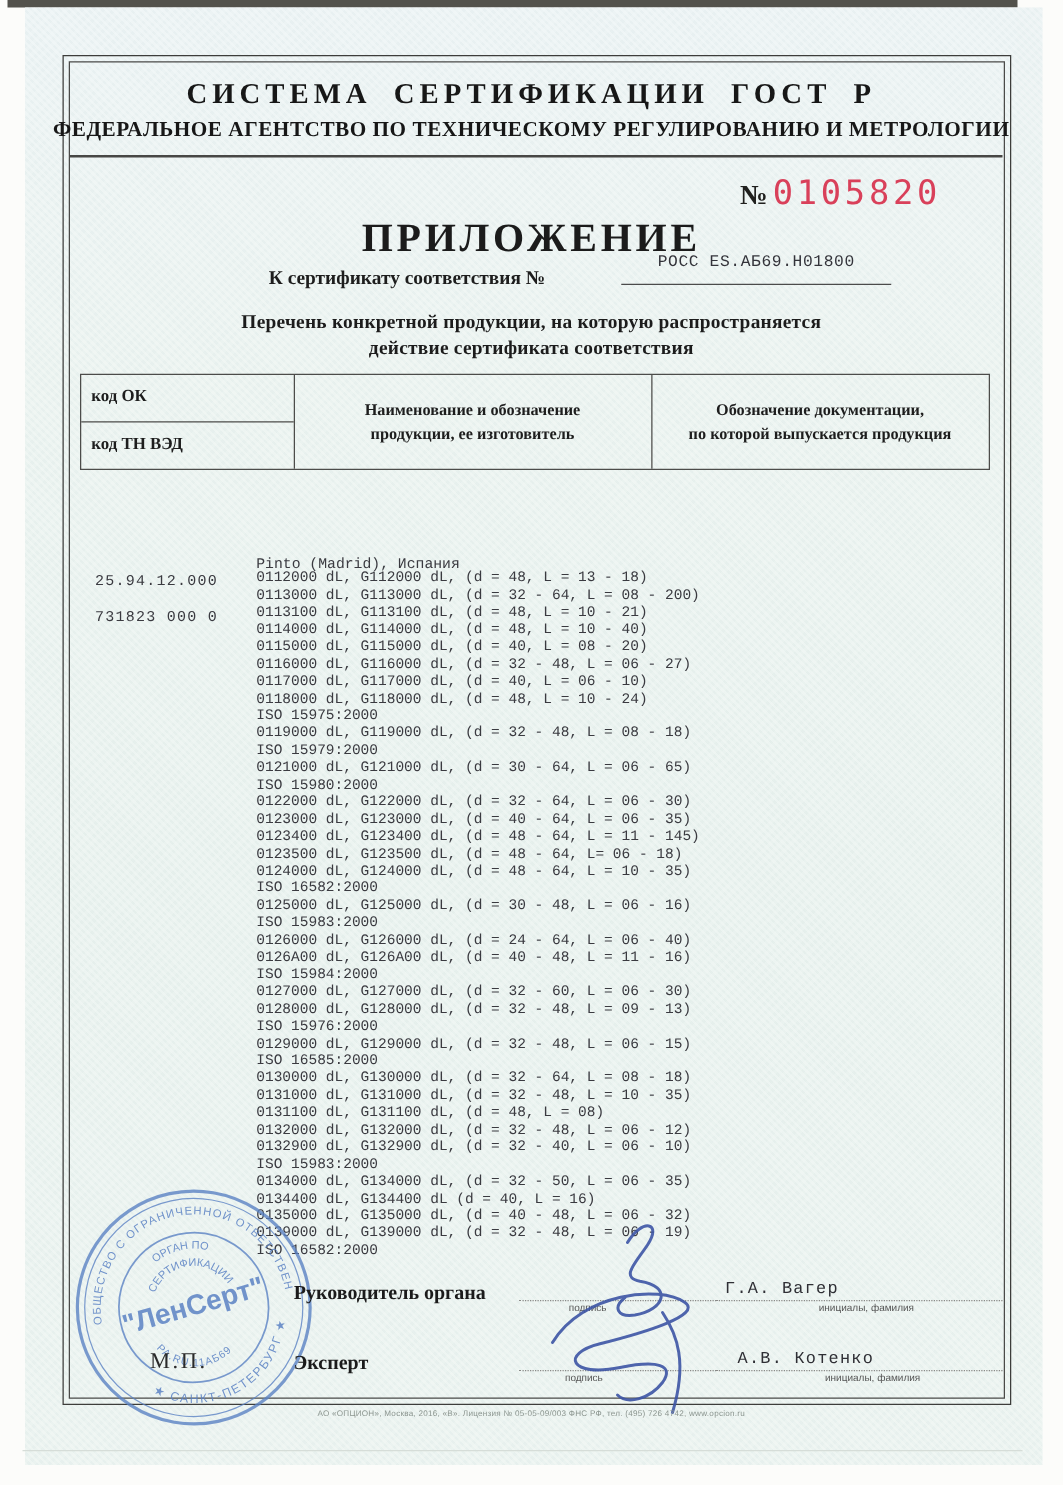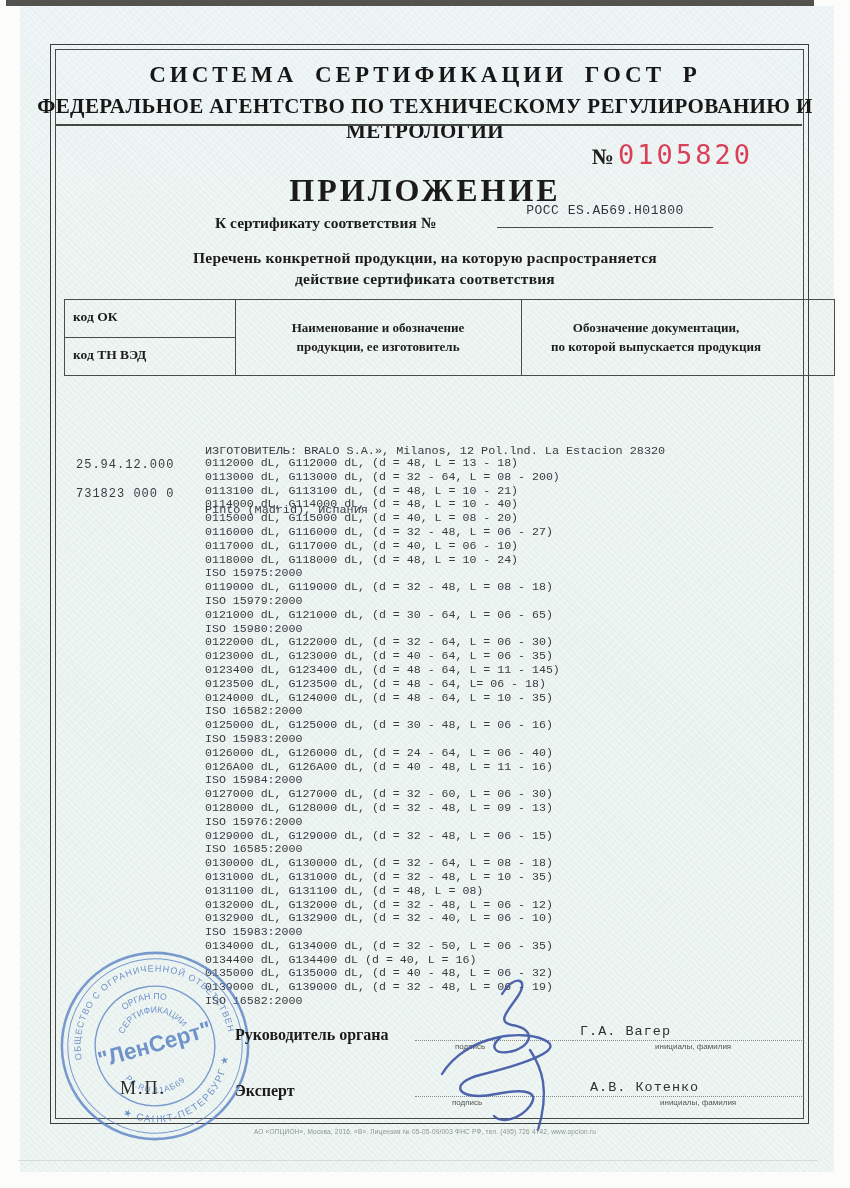--- a/index.html
+++ b/index.html
@@ -16,30 +16,30 @@
   .paper::after{
     content:"";position:absolute;inset:0;pointer-events:none;opacity:.35;
     background:
       repeating-linear-gradient(45deg, rgba(255,255,255,.5) 0 2px, rgba(190,215,210,.12) 2px 4px),
       repeating-linear-gradient(-45deg, rgba(255,255,255,.3) 0 3px, rgba(175,205,215,.08) 3px 6px);
   }
   .frame-outer{position:absolute;left:50px;top:44px;width:757px;height:1078px;border:1.6px solid #3d3d3b;}
   .frame-inner{position:absolute;left:4px;top:4px;right:4px;bottom:4px;border:1px solid #4a4a48;}
   .abs{position:absolute;}
   .title1{font-weight:bold;font-size:23px;letter-spacing:4px;word-spacing:8px;color:#171717;text-align:center;width:100%;}
-  .title2{font-weight:bold;font-size:21px;letter-spacing:.4px;color:#171717;text-align:center;width:100%;}
+  .title2{font-weight:bold;font-size:17px;letter-spacing:.4px;color:#171717;text-align:center;width:100%;}
   .hdr-divider{position:absolute;left:56px;top:124px;width:746px;height:2px;background:#474745;}
   .num-prefix{font-size:22px;font-weight:bold;color:#20201e;}
   .num-value{font-family:"DejaVu Sans Mono", monospace;font-size:27px;color:#d9405a;letter-spacing:3px;}
   .appendix-title{font-weight:bold;font-size:32px;letter-spacing:3px;color:#1b1b1b;text-align:center;width:100%;}
   .cert-line-label{font-weight:bold;font-size:15.5px;color:#1d1d1d;}
   .cert-number{font-family:"Liberation Mono", monospace;font-size:13px;color:#33333a;letter-spacing:.5px;}
   .cert-underline{border-bottom:1.2px solid #4b4b4b;}
   .desc{font-weight:bold;font-size:15.5px;color:#1c1c1c;text-align:center;width:100%;letter-spacing:.2px;}
-  .tbl-border{border:1.4px solid #4c4c4a;padding-left:43px;}
+  .tbl-border{border:1.4px solid #4c4c4a;}
   .tbl-cell-label{font-weight:bold;font-size:13.5px;color:#1d1d1d;}
   .tbl-head{font-weight:bold;font-size:13px;color:#1d1d1d;text-align:center;line-height:19px;}
   .mono{font-family:"Liberation Mono", monospace;color:#3a3a40;}
   .mfr{font-size:11.8px;line-height:19.5px;white-space:pre;}
   .prod-lines{font-size:11.6px;line-height:13.8px;white-space:pre;}
   .prod-lines div{height:13.8px;}
   .code{font-size:12px;letter-spacing:1px;white-space:pre;}
   .sig-label{font-weight:bold;font-size:16px;color:#1b1b1b;}
   .sig-line{border-bottom:1.2px dotted #8a8a88;height:24px;}
   .sig-sub{font-family:"Liberation Sans", sans-serif;font-size:8px;color:#555;}
@@ -91,21 +91,20 @@
     <div>Наименование и обозначение</div>
     <div>продукции, ее изготовитель</div>
   </div>
   <div class="abs tbl-head" style="left:456px;top:18px;width:270px;">
     <div>Обозначение документации,</div>
     <div>по которой выпускается продукция</div>
   </div>
 </div>
 
 <div class="abs mono mfr" style="left:205px;top:403px;">
-  <div>ИЗГОТОВИТЕЛЬ: BRALO S.A.», Milanos, 12 Pol.lnd. La Estacion 28320</div>
   <div>Pinto (Madrid), Испания</div>
 </div>
 
 <div class="abs mono code" style="left:76px;top:458px;">25.94.12.000</div>
 <div class="abs mono code" style="left:76px;top:487px;">731823 000 0</div>
 
 <div class="abs mono prod-lines" style="left:205px;top:456px;"><div>0112000 dL, G112000 dL, (d = 48, L = 13 - 18)</div><div>0113000 dL, G113000 dL, (d = 32 - 64, L = 08 - 200)</div><div>0113100 dL, G113100 dL, (d = 48, L = 10 - 21)</div><div>0114000 dL, G114000 dL, (d = 48, L = 10 - 40)</div><div>0115000 dL, G115000 dL, (d = 40, L = 08 - 20)</div><div>0116000 dL, G116000 dL, (d = 32 - 48, L = 06 - 27)</div><div>0117000 dL, G117000 dL, (d = 40, L = 06 - 10)</div><div>0118000 dL, G118000 dL, (d = 48, L = 10 - 24)</div><div>ISO 15975:2000</div><div>0119000 dL, G119000 dL, (d = 32 - 48, L = 08 - 18)</div><div>ISO 15979:2000</div><div>0121000 dL, G121000 dL, (d = 30 - 64, L = 06 - 65)</div><div>ISO 15980:2000</div><div>0122000 dL, G122000 dL, (d = 32 - 64, L = 06 - 30)</div><div>0123000 dL, G123000 dL, (d = 40 - 64, L = 06 - 35)</div><div>0123400 dL, G123400 dL, (d = 48 - 64, L = 11 - 145)</div><div>0123500 dL, G123500 dL, (d = 48 - 64, L= 06 - 18)</div><div>0124000 dL, G124000 dL, (d = 48 - 64, L = 10 - 35)</div><div>ISO 16582:2000</div><div>0125000 dL, G125000 dL, (d = 30 - 48, L = 06 - 16)</div><div>ISO 15983:2000</div><div>0126000 dL, G126000 dL, (d = 24 - 64, L = 06 - 40)</div><div>0126A00 dL, G126A00 dL, (d = 40 - 48, L = 11 - 16)</div><div>ISO 15984:2000</div><div>0127000 dL, G127000 dL, (d = 32 - 60, L = 06 - 30)</div><div>0128000 dL, G128000 dL, (d = 32 - 48, L = 09 - 13)</div><div>ISO 15976:2000</div><div>0129000 dL, G129000 dL, (d = 32 - 48, L = 06 - 15)</div><div>ISO 16585:2000</div><div>0130000 dL, G130000 dL, (d = 32 - 64, L = 08 - 18)</div><div>0131000 dL, G131000 dL, (d = 32 - 48, L = 10 - 35)</div><div>0131100 dL, G131100 dL, (d = 48, L = 08)</div><div>0132000 dL, G132000 dL, (d = 32 - 48, L = 06 - 12)</div><div>0132900 dL, G132900 dL, (d = 32 - 40, L = 06 - 10)</div><div>ISO 15983:2000</div><div>0134000 dL, G134000 dL, (d = 32 - 50, L = 06 - 35)</div><div>0134400 dL, G134400 dL (d = 40, L = 16)</div><div>0135000 dL, G135000 dL, (d = 40 - 48, L = 06 - 32)</div><div>0139000 dL, G139000 dL, (d = 32 - 48, L = 06 - 19)</div><div>ISO 16582:2000</div></div>
 
 <svg class="abs" style="left:52px;top:948px;transform:rotate(-12deg);" width="206" height="196" viewBox="0 0 200 200">
   <defs>

